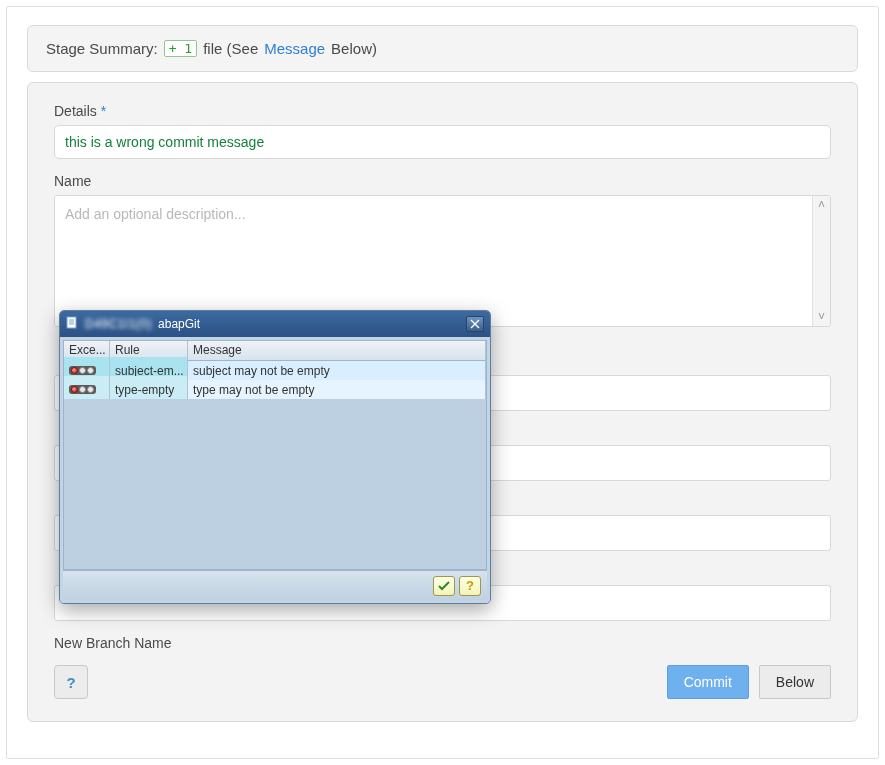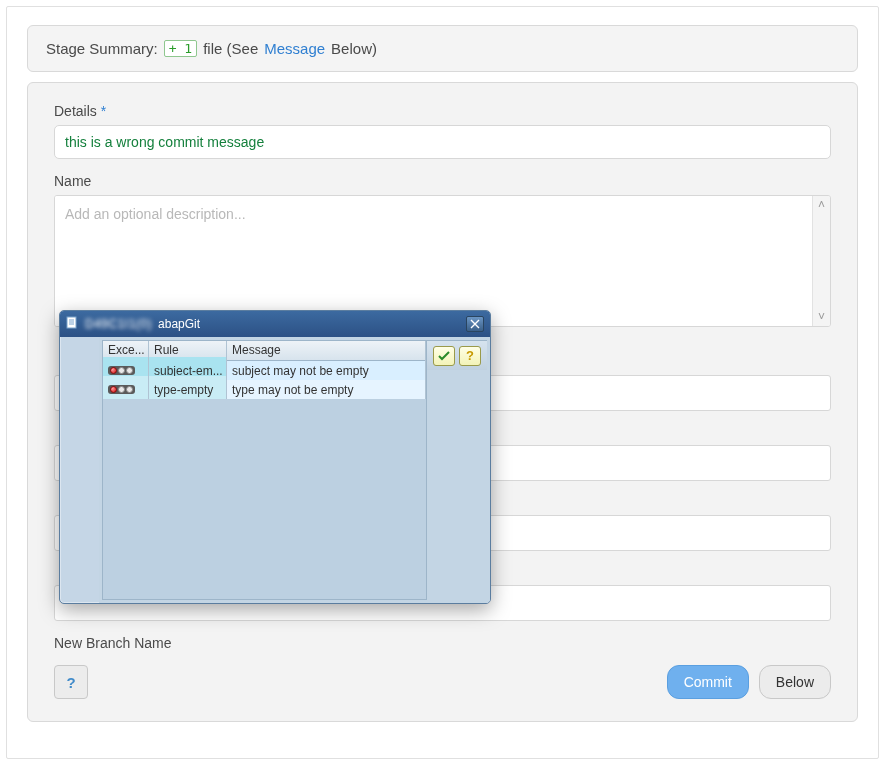--- a/index.html
+++ b/index.html
@@ -117,21 +117,21 @@
     background: #ececec;
     color: #418bca;
     font-weight: bold;
     font-size: 15px;
     display: flex; align-items: center; justify-content: center;
     cursor: pointer;
   }
   .btn-row { display: flex; gap: 10px; }
   .btn {
     border: 1px solid #c8c8c8;
-    border-radius: 12px;
+    border-radius: 2px;
     background: #ececec;
     color: #333;
     padding: 8px 16px;
     font-size: 14px;
     cursor: pointer;
   }
   .btn.primary {
     background: #6fb0ee;
     border-color: #5a9fe0;
     color: #fff;
@@ -174,22 +174,21 @@
     border: 1px solid #2a4560;
     border-radius: 2px;
     display: flex; align-items: center; justify-content: center;
     cursor: pointer;
   }
   .dialog-body {
     flex: 1 1 auto;
     background: #c3d5e4;
     padding: 3px;
     display: flex;
-    flex-direction: row;
-    margin-left: 39px;
+    flex-direction: column;
   }
   .grid-wrap {
     flex: 1 1 auto;
     border: 1px solid #9db5c9;
     background: #bcd0e1;
     display: flex;
     flex-direction: column;
   }
   .grid-header {
     display: flex;

